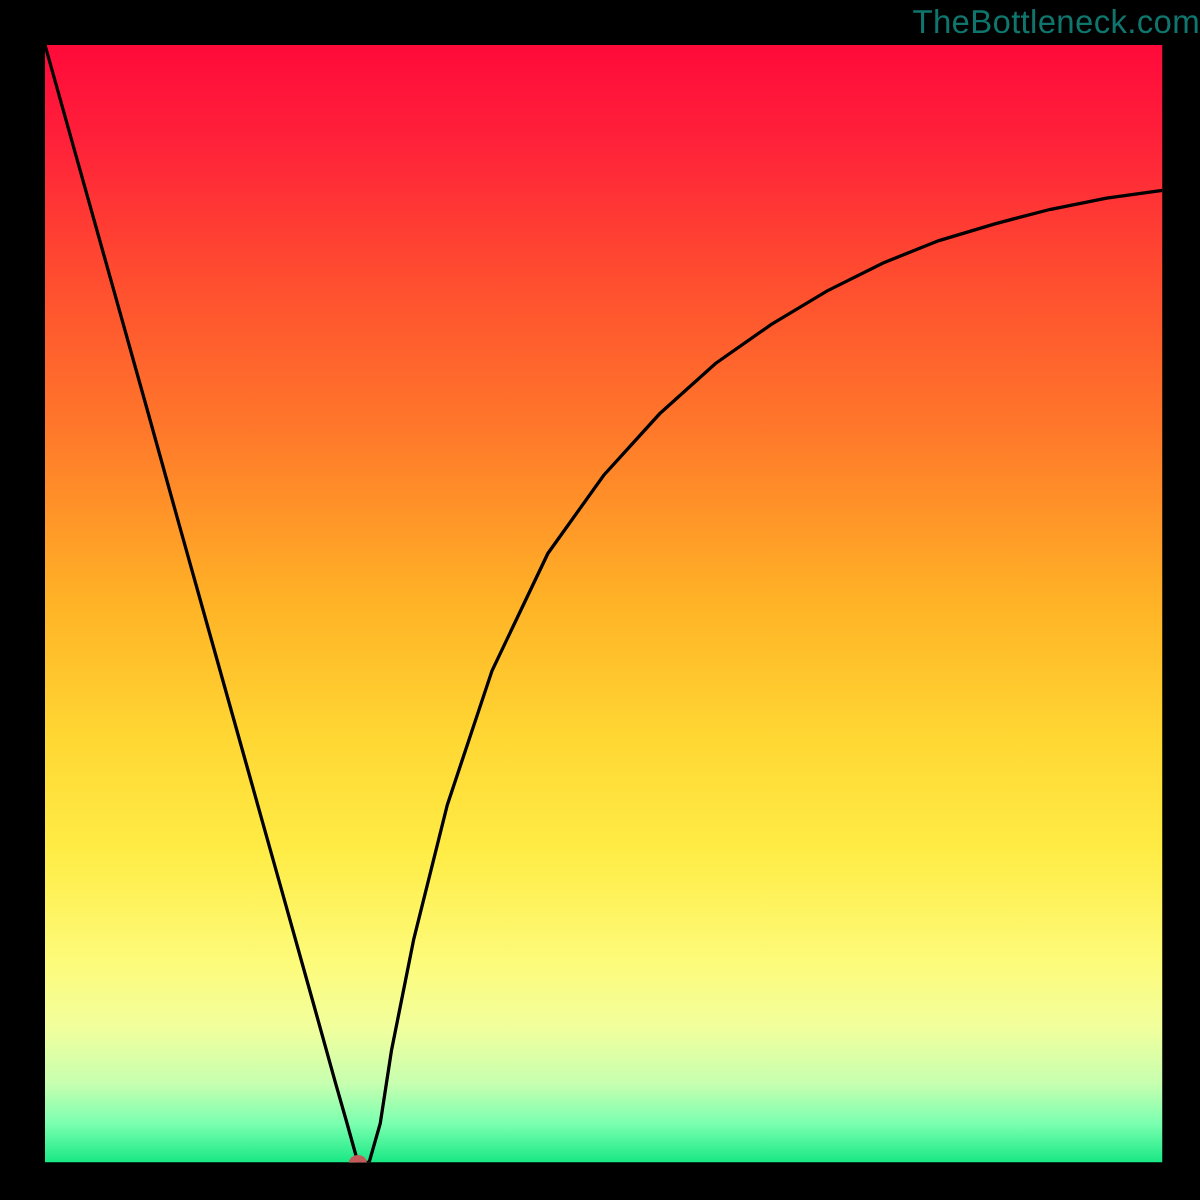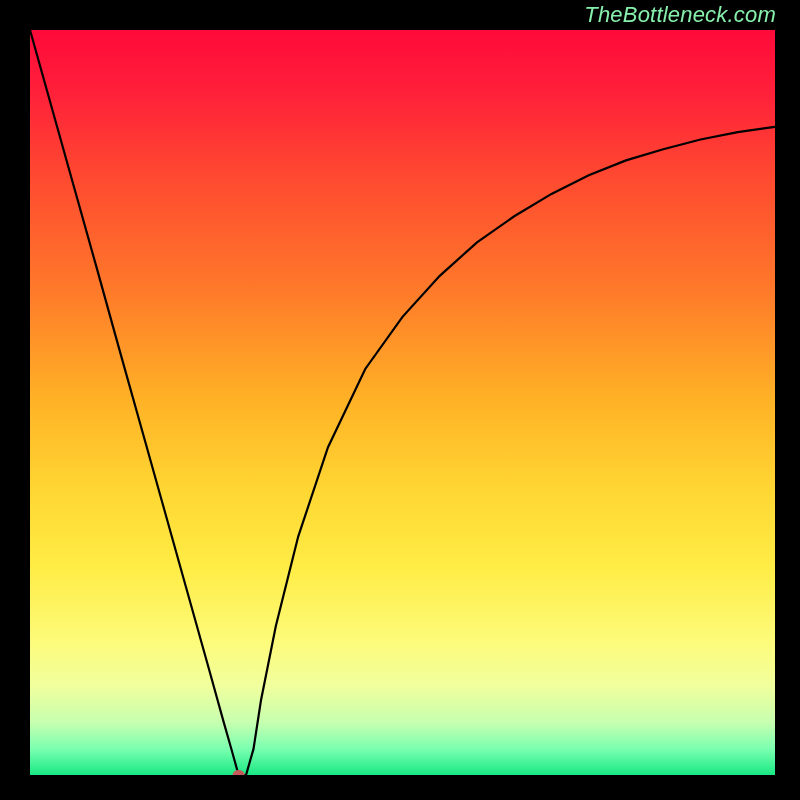--- a/index.html
+++ b/index.html
@@ -13,27 +13,26 @@
   }
   .frame {
     position: relative;
     width: 800px;
     height: 800px;
     background: #000;
   }
   .watermark {
     position: absolute;
     top: 2px;
-    right: 24px;
-    color: #86efac;
+    right: 0;
+    color: #0f766e;
     font-size: 22px;
     font-weight: 500;
     letter-spacing: 0.2px;
     z-index: 10;
-    font-style: italic;
   }
   .plot-holder {
     position: absolute;
     left: 30px;
     top: 30px;
     width: 745px;
     height: 745px;
     background: #000;
   }
   svg {

